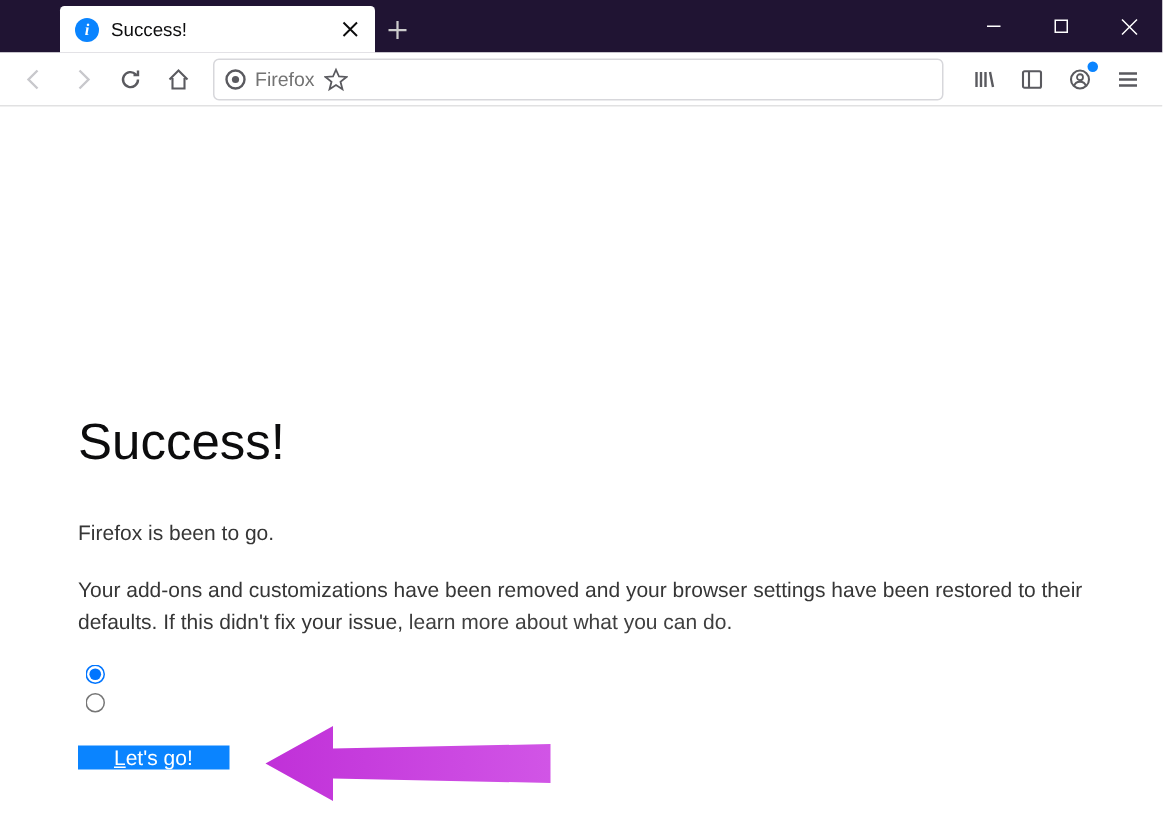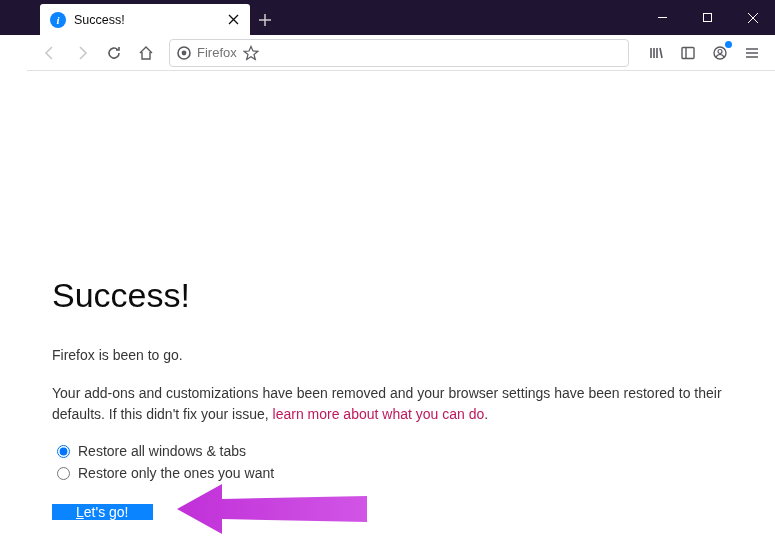--- a/index.html
+++ b/index.html
@@ -83,21 +83,20 @@
       cursor: pointer;
     }
     .toolbar {
       height: 36px;
       background: #fff;
       display: flex;
       align-items: center;
       padding: 0 8px;
       gap: 2px;
       border-bottom: 1px solid #e1e1e2;
-      margin-left: 27px;
     }
     .nav-btn {
       width: 30px;
       height: 30px;
       display: flex;
       align-items: center;
       justify-content: center;
       color: #5a5a5f;
       cursor: pointer;
     }
@@ -180,21 +179,21 @@
       margin-bottom: 20px;
     }
     .body-text {
       font-size: 14px;
       color: #363636;
       line-height: 1.5;
       margin-bottom: 18px;
       max-width: 700px;
     }
     .body-text a {
-      color: #be185d;
+      color: #404040;
       text-decoration: none;
     }
     .radio-group {
       margin-bottom: 22px;
     }
     .radio-item {
       display: flex;
       align-items: center;
       gap: 8px;
       margin-bottom: 6px;
@@ -327,25 +326,23 @@
 
 <div class="content">
   <h1>Success!</h1>
   <p class="subtitle">Firefox is been to go.</p>
   <p class="body-text">
     <span>Your add-ons and customizations have been removed and your browser settings have been restored to their defaults. If this didn't fix your issue, </span><a href="#">learn more about what you can do</a><span>.</span>
   </p>
   <div class="radio-group">
     <div class="radio-item">
       <input type="radio" name="restore" id="r1" checked="" style="">
-      <label for="r1">Restore all windows &amp; tabs</label>
     </div>
     <div class="radio-item">
       <input type="radio" name="restore" id="r2" style="">
-      <label for="r2">Restore only the ones you want</label>
     </div>
   </div>
   <button class="go-btn"><span class="underline">L</span><span>et's go!</span></button>
 </div>
 
 <svg class="annotation-arrow" width="200" height="70" viewBox="0 0 200 70">
   <defs>
     <linearGradient id="ag" x1="0" y1="0" x2="1" y2="0">
       <stop offset="0" stop-color="#c030d8"></stop>
       <stop offset="1" stop-color="#d155e6"></stop>

